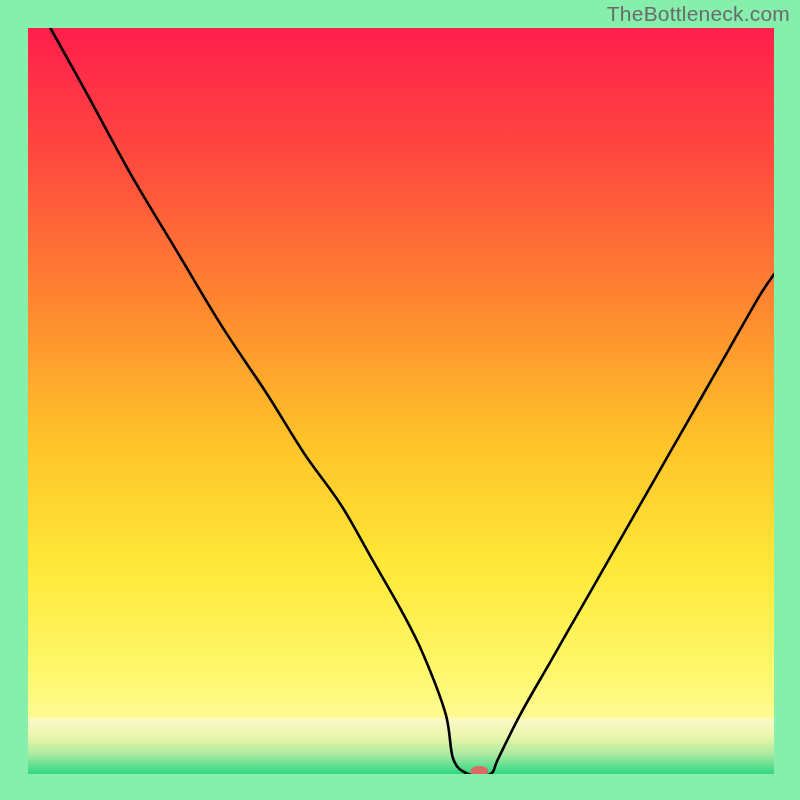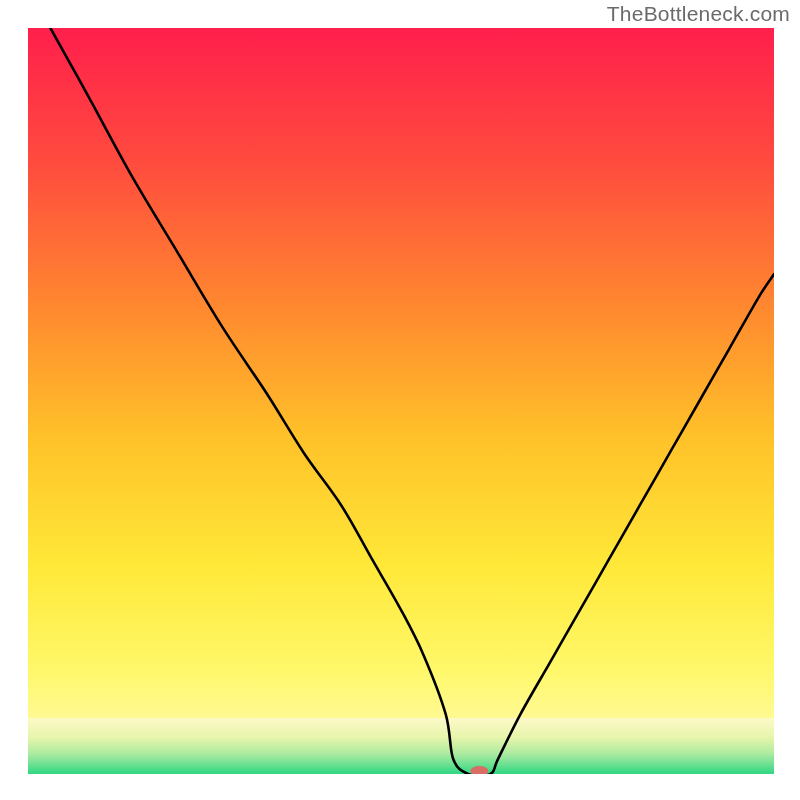--- a/index.html
+++ b/index.html
@@ -7,21 +7,21 @@
     padding: 0;
     width: 800px;
     height: 800px;
     background: #000;
     overflow: hidden;
   }
   .frame {
     position: relative;
     width: 800px;
     height: 800px;
-    background: #ffffff;
+    background: #86efac;
     text-align: center;
   }
   .watermark {
     position: absolute;
     top: 2px;
     right: 10px;
     color: #6a6a6a;
     font-family: Arial, Helvetica, sans-serif;
     font-size: 21px;
     font-weight: 500;

